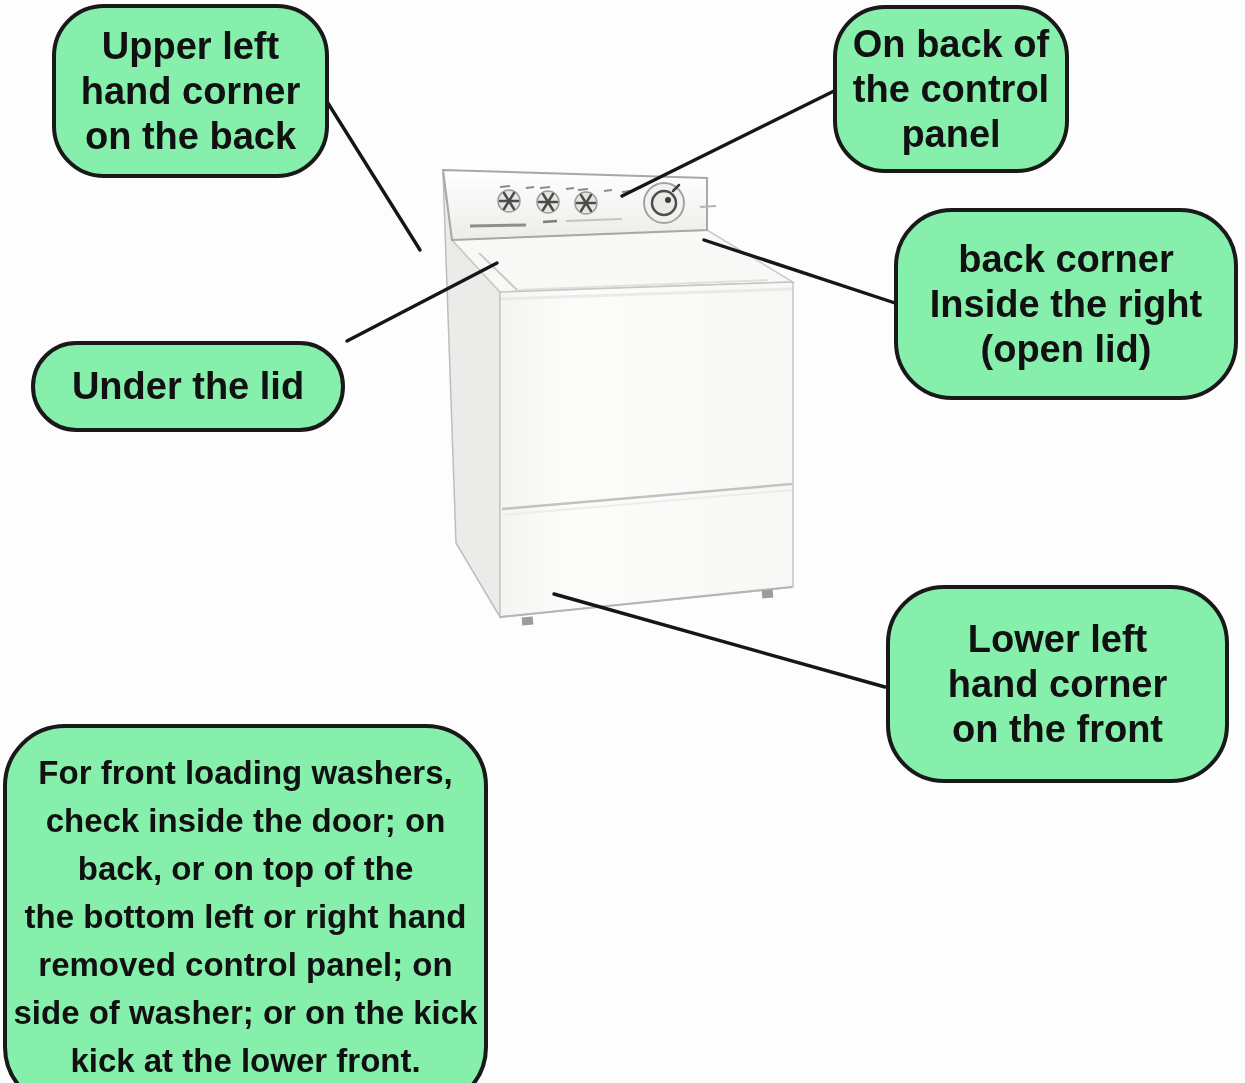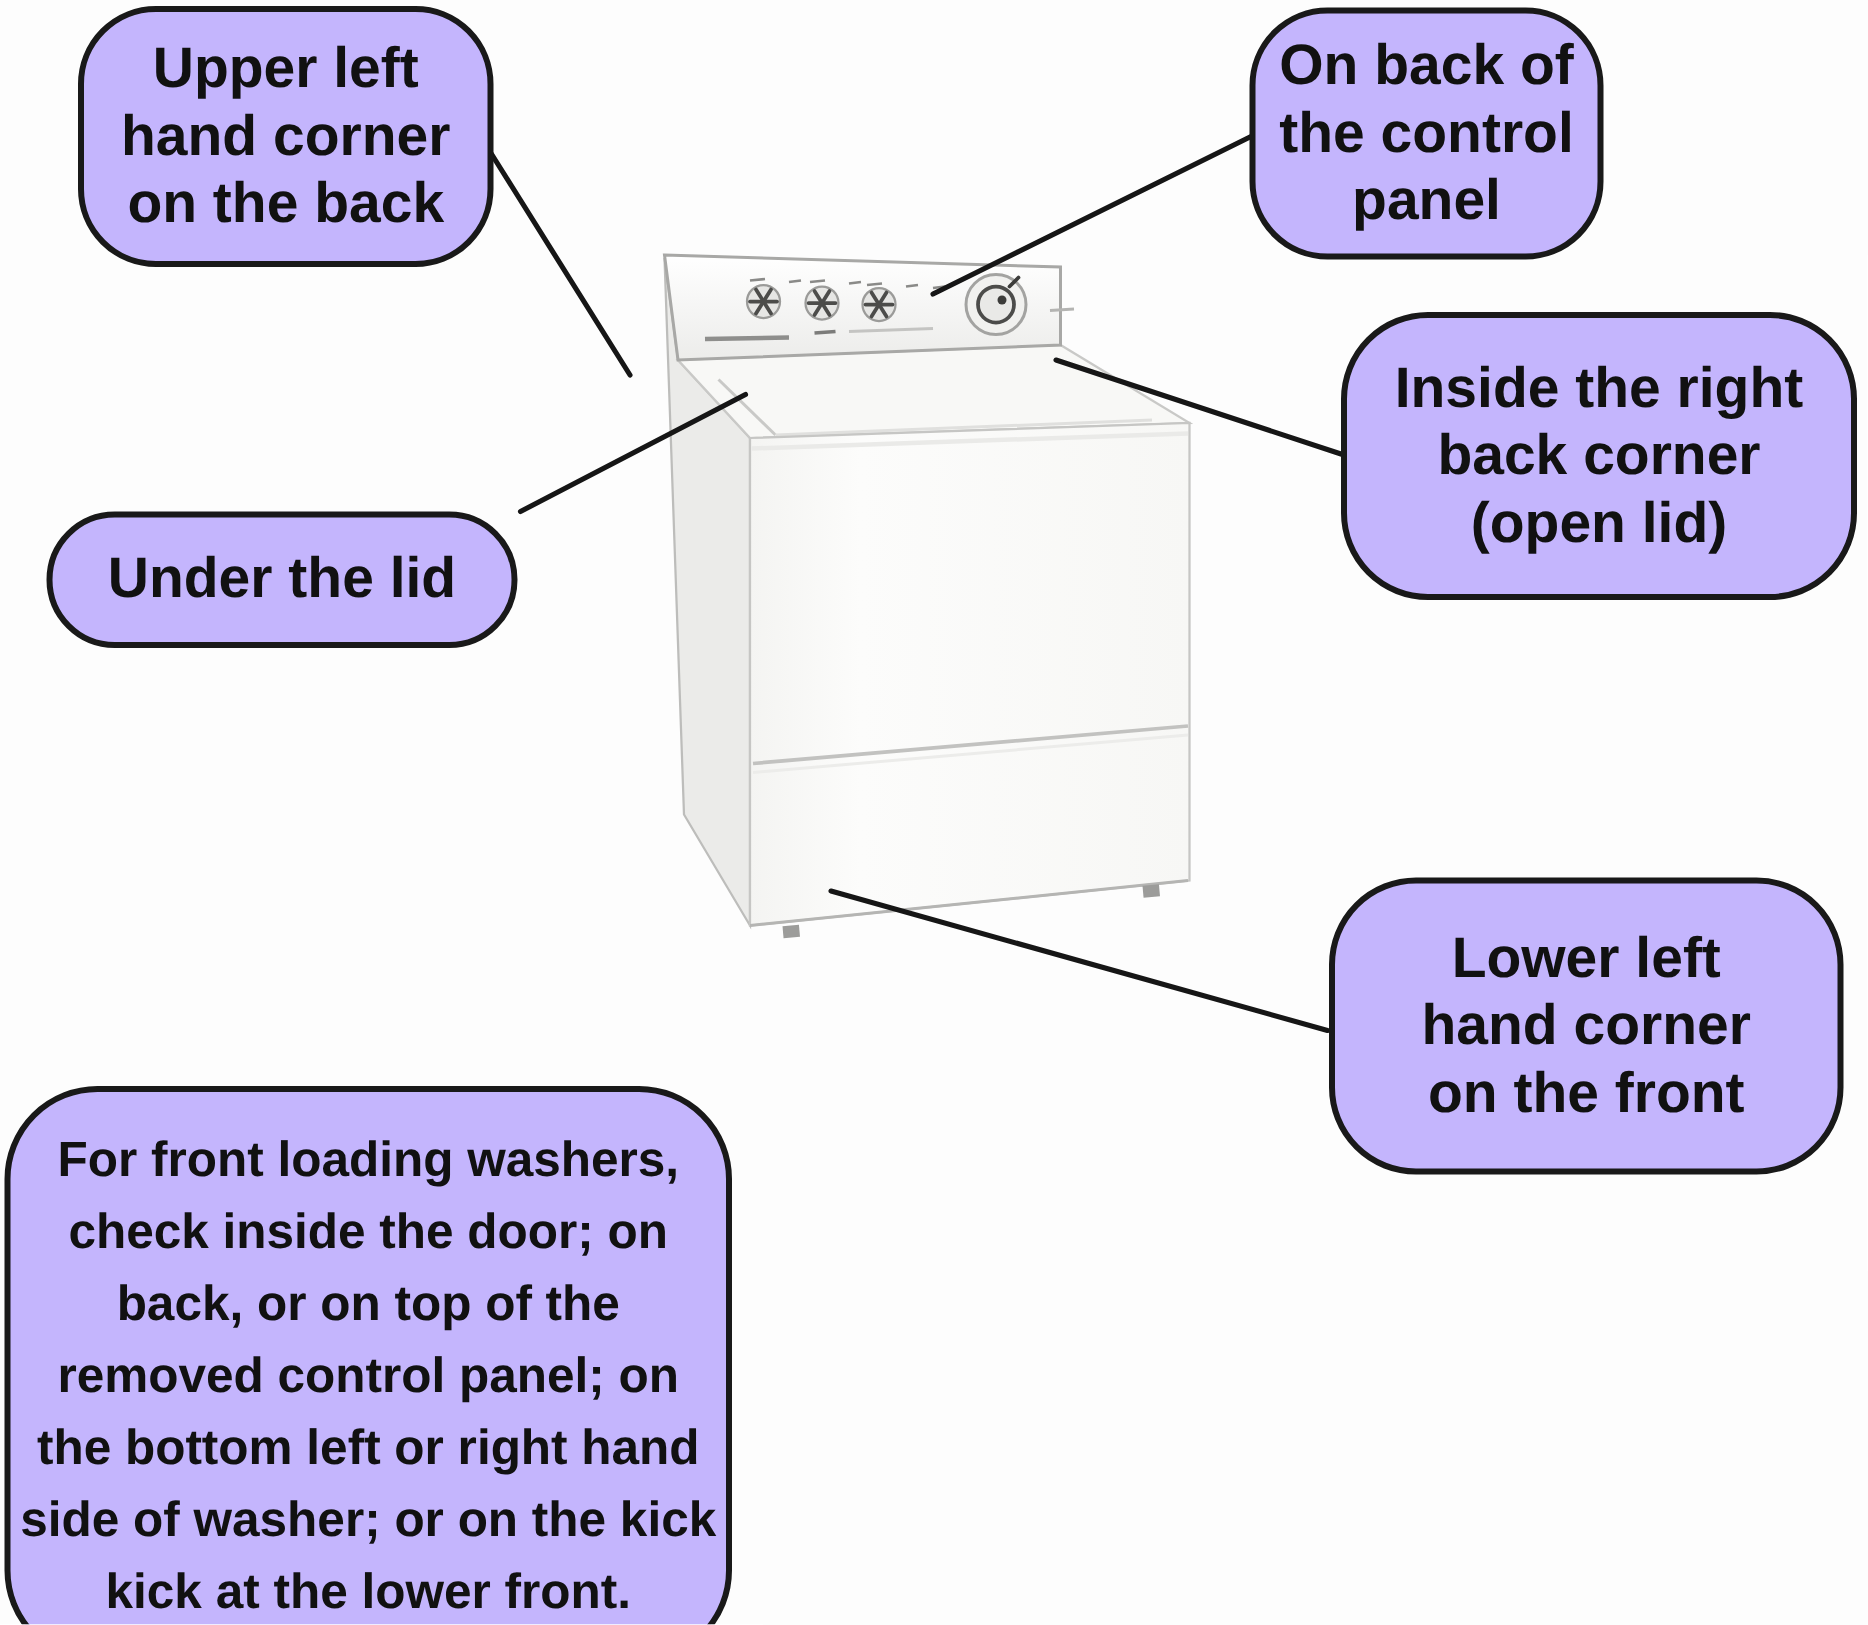--- a/index.html
+++ b/index.html
@@ -12,21 +12,21 @@
     font-family: "Liberation Sans", sans-serif;
   }
   .diagram-svg {
     position: absolute;
     left: 0; top: 0;
     width: 1245px; height: 1083px;
   }
   .bubble {
     position: absolute;
     box-sizing: border-box;
-    background: #c4b5fd;
+    background: #86efac;
     border: 4px solid #191919;
     color: #111111;
     font-weight: bold;
     display: flex;
     flex-direction: column;
     justify-content: center;
     align-items: center;
     text-align: center;
     font-size: 38px;
     line-height: 45px;
@@ -155,34 +155,34 @@
     <div class="bline">On back of</div>
     <div class="bline">the control</div>
     <div class="bline">panel</div>
   </div>
 
   <div class="bubble bubble-under-lid">
     <div class="bline">Under the lid</div>
   </div>
 
   <div class="bubble bubble-right-back">
+    <div class="bline">back corner</div>
     <div class="bline">Inside the right</div>
-    <div class="bline">back corner</div>
     <div class="bline">(open lid)</div>
   </div>
 
   <div class="bubble bubble-lower-front">
     <div class="bline">Lower left</div>
     <div class="bline">hand corner</div>
     <div class="bline">on the front</div>
   </div>
 
   <div class="bubble bubble-front-loading">
     <div class="bline">For front loading washers,</div>
     <div class="bline">check inside the door; on</div>
     <div class="bline">back, or on top of the</div>
+    <div class="bline">the bottom left or right hand</div>
     <div class="bline">removed control panel; on</div>
-    <div class="bline">the bottom left or right hand</div>
     <div class="bline">side of washer; or on the kick</div>
     <div class="bline">kick at the lower front.</div>
   </div>
 
 </div>
 
 </body></html>

